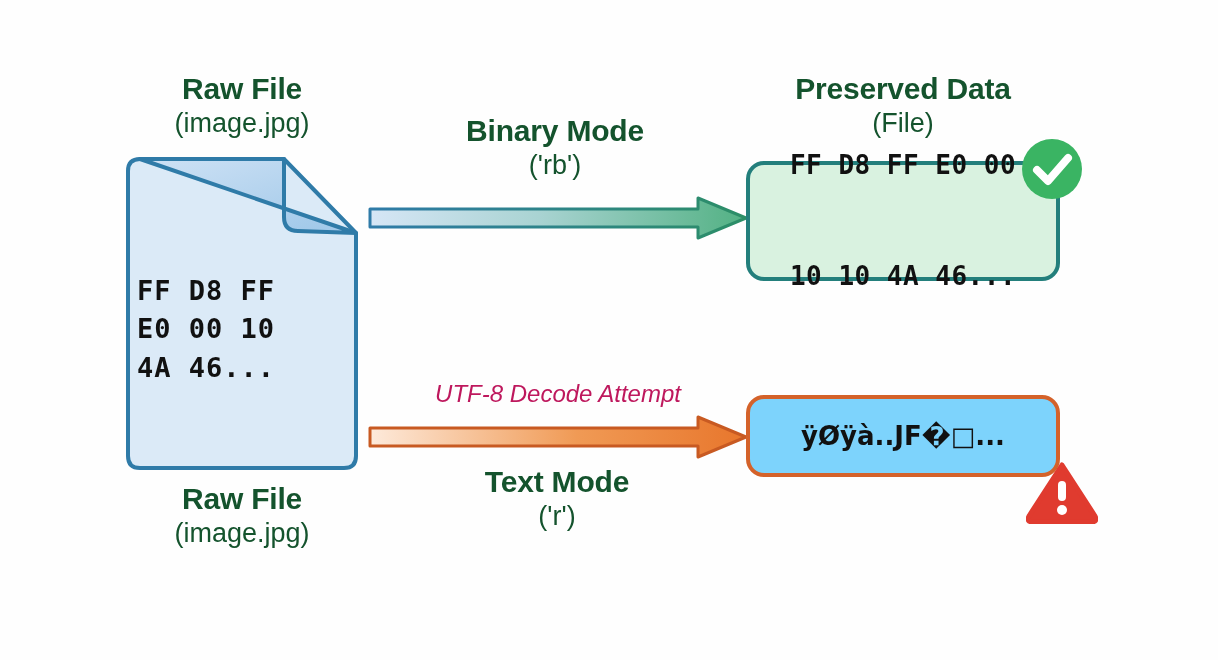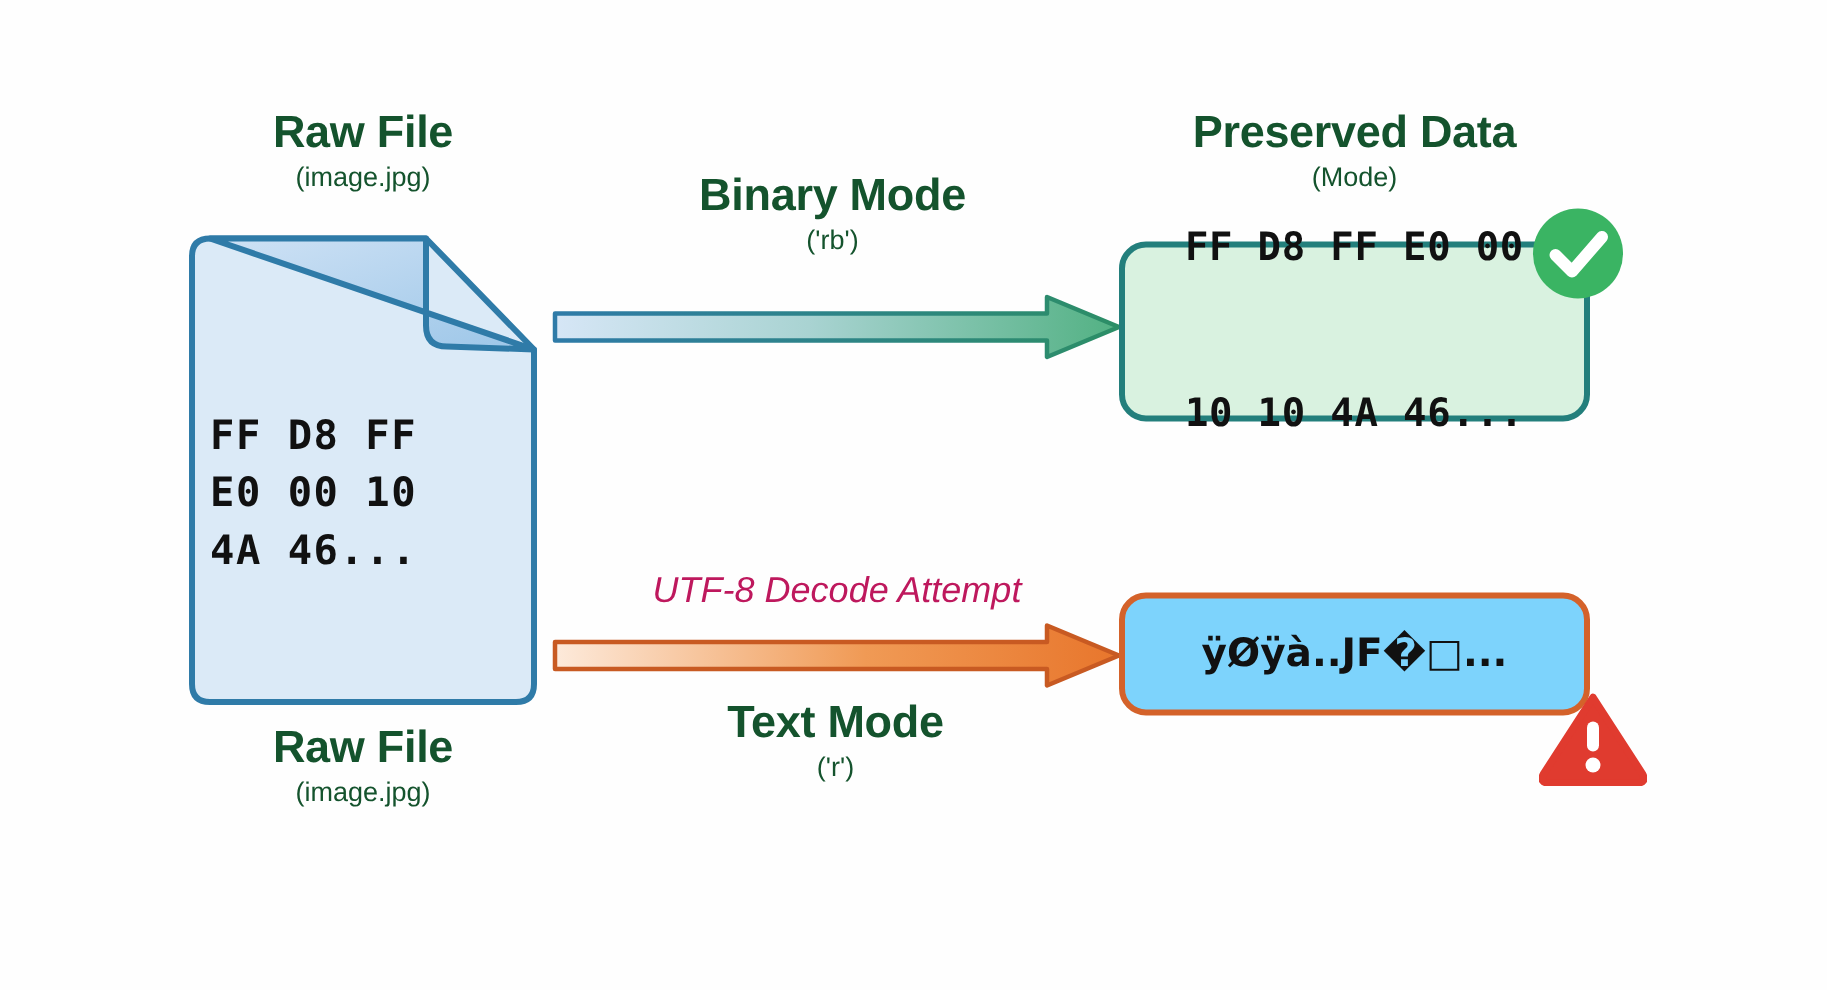--- a/index.html
+++ b/index.html
@@ -25,42 +25,42 @@
     line-height: 1.12;
     white-space: nowrap;
   }
   .label .ttl {
     font-size: 30px;
     font-weight: bold;
     letter-spacing: -0.2px;
     display: block;
   }
   .label .sub {
-    font-size: 18px;
+    font-size: 27px;
     font-weight: normal;
     display: block;
     margin-top: 2px;
   }
 
   
   #file-shape {
     position: absolute;
     left: 126px;
     top: 157px;
     width: 232px;
     height: 313px;
   }
   #file-shape svg { display: block; overflow: visible; }
 
   #file-hex {
     position: absolute;
-    left: 140px;
+    left: 112px;
     top: 272px;
     width: 188px;
-    text-align: left;
+    text-align: center;
     font-family: "DejaVu Sans Mono", monospace;
     font-size: 27px;
     font-weight: bold;
     color: #111111;
     line-height: 1.42;
     letter-spacing: 1px;
   }
   #file-hex div { display: block; }
 
   
@@ -197,21 +197,21 @@
           <stop offset="0%" stop-color="#2f7ba8"></stop>
           <stop offset="100%" stop-color="#2c8e66"></stop>
         </linearGradient>
       </defs>
       <path d="M 2 13 L 330 13 L 330 2 L 378 22 L 330 42 L 330 31 L 2 31 Z" fill="url(#binArrowGrad)" stroke="url(#binArrowStroke)" stroke-width="3" stroke-linejoin="round"></path>
     </svg>
   </div>
 
   <div class="label" id="preserved-label">
     <span class="ttl">Preserved Data</span>
-    <span class="sub">(Mode)</span>
+    <span class="sub">(File)</span>
   </div>
 
   <div class="result-box" id="green-box">
     <div class="result-text">
       <div>FF D8 FF E0 00</div>
       <div>10 10 4A 46...</div>
     </div>
   </div>
 
   <div id="check-icon">

